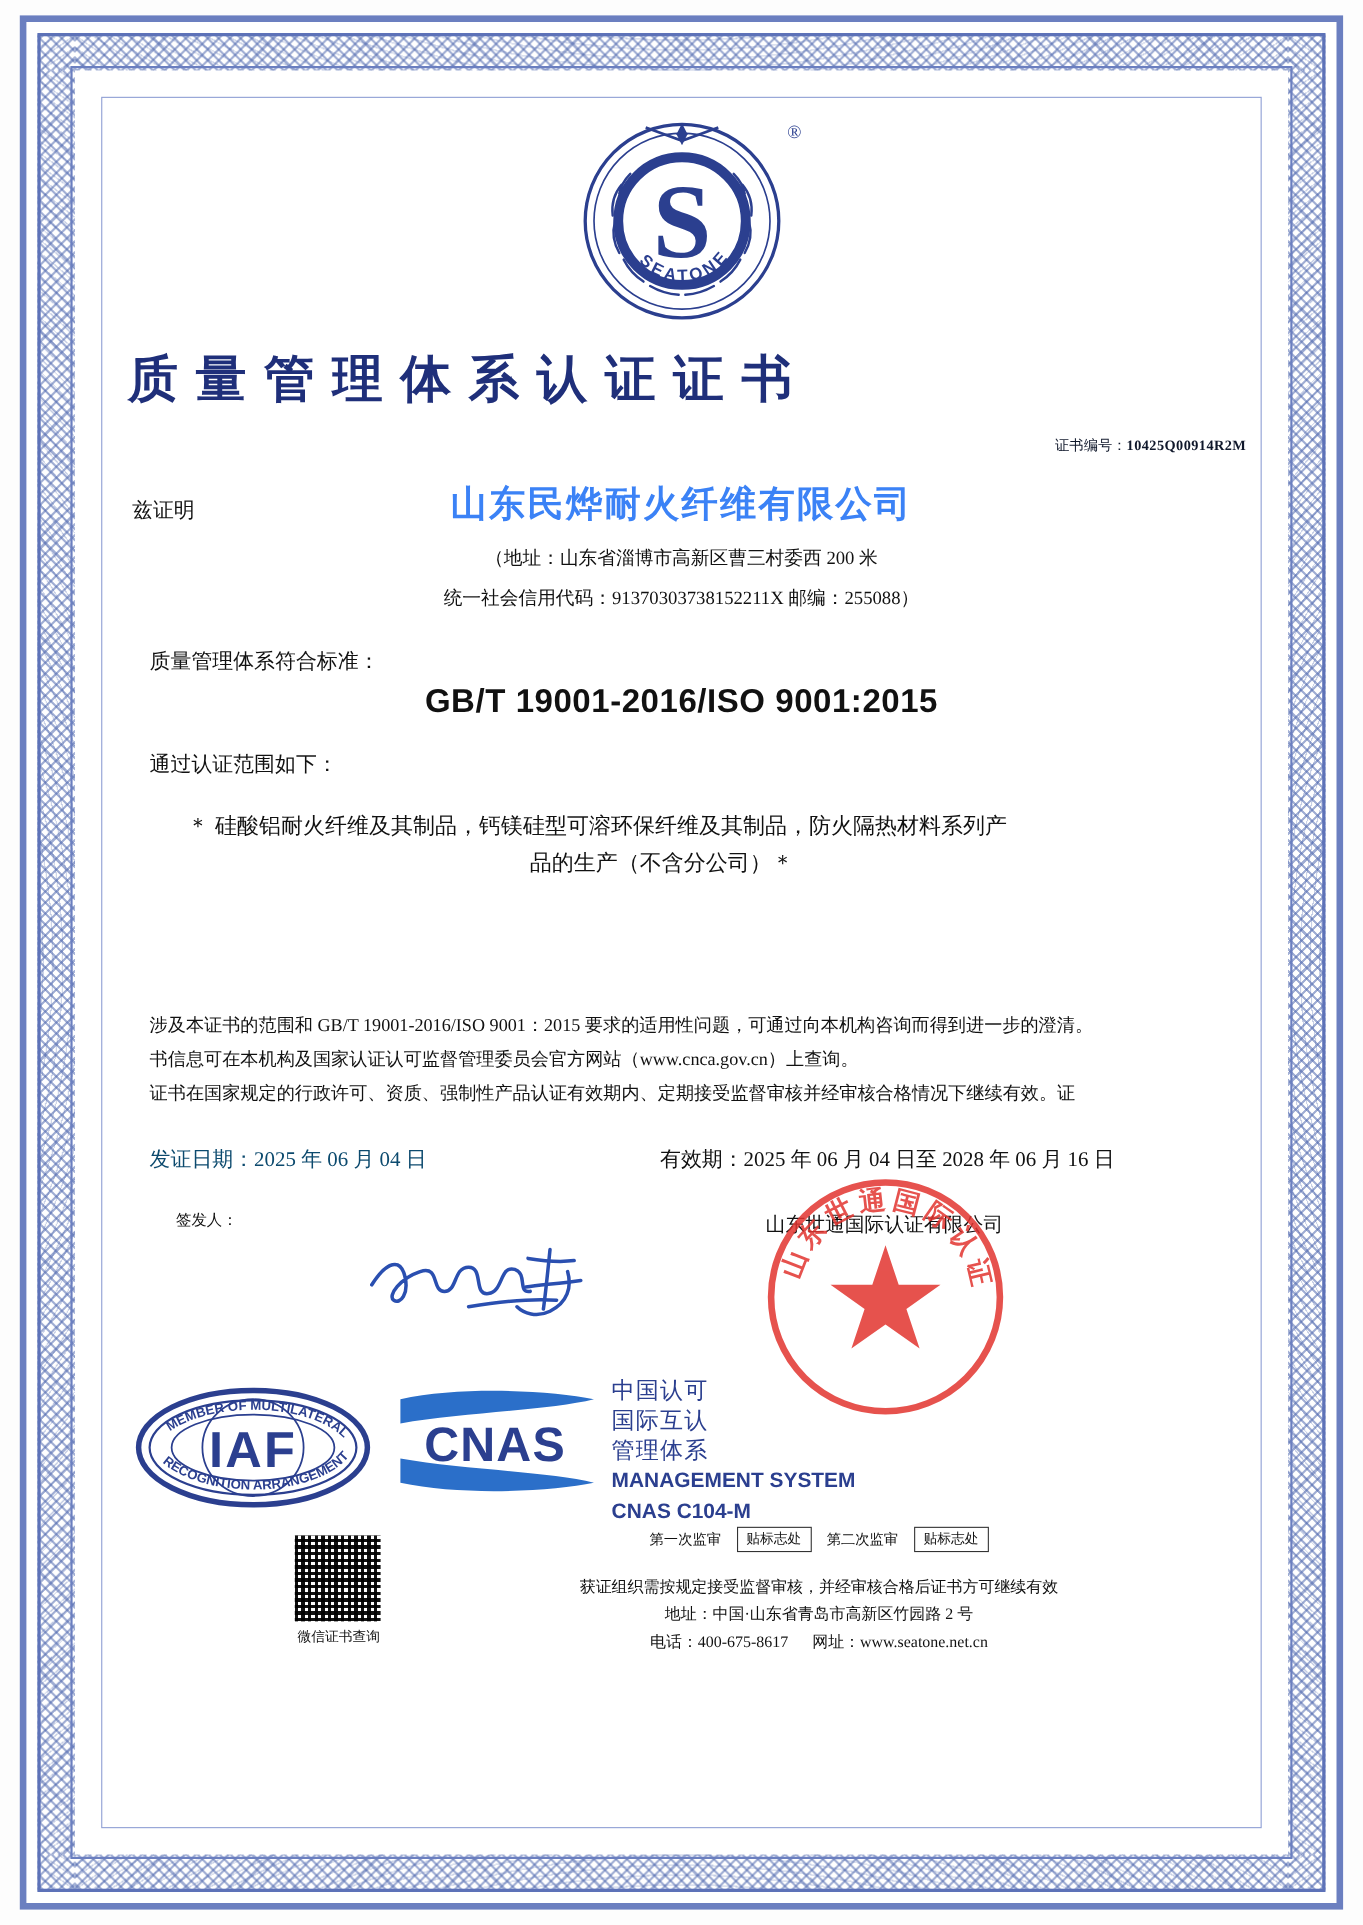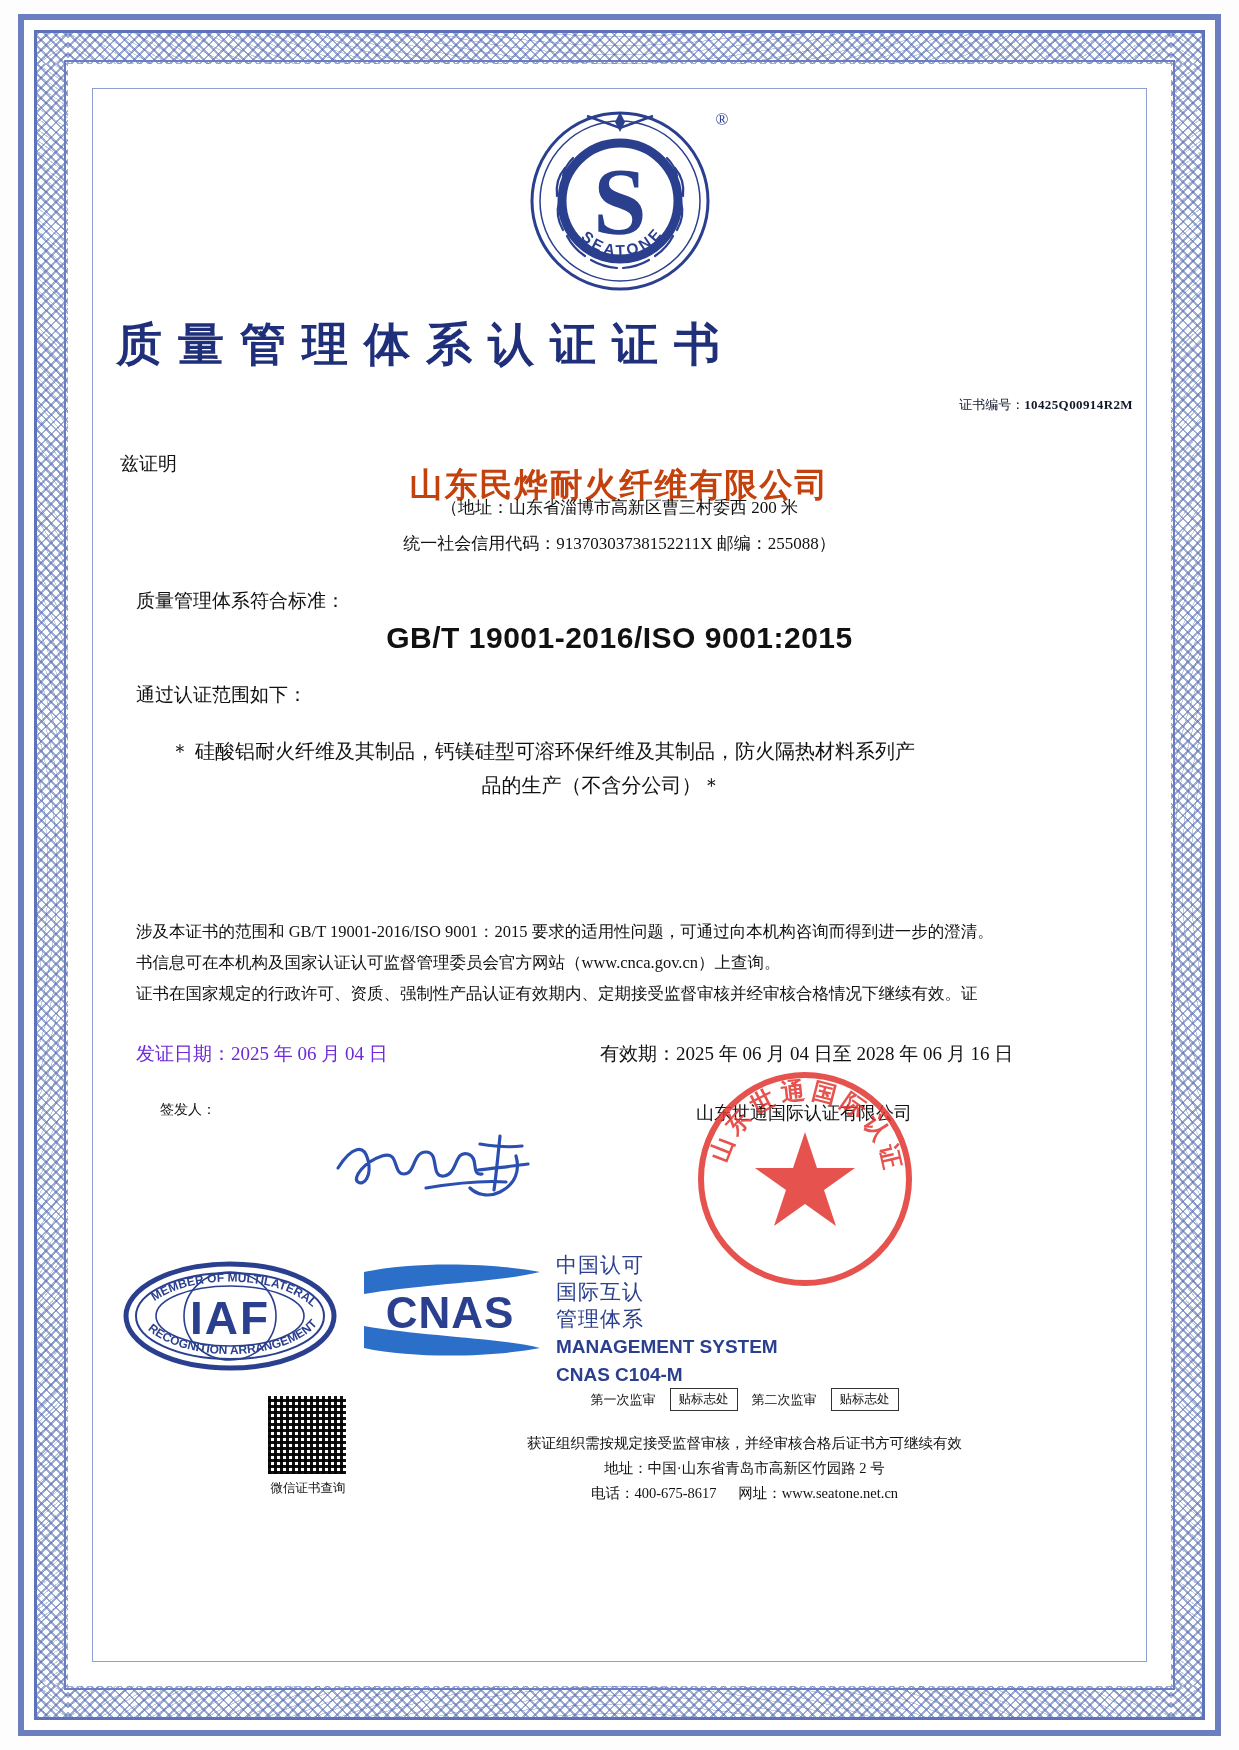--- a/index.html
+++ b/index.html
@@ -80,22 +80,21 @@
     position:absolute;left:20px;top:355px;
     font-size:19px;color:#111;
   }
   .company{
     position:absolute;left:0;right:0;top:340px;
     text-align:center;
     font-family:"Liberation Sans", sans-serif;
     font-weight:bold;
     font-size:33px;
     letter-spacing:2px;
-    color:#c2410c;
-    margin-top:27px;
+    color:#3b82f6;
   }
   .addr1,.addr2{
     position:absolute;left:0;right:0;
     text-align:center;
     font-size:17px;color:#111;
   }
   .addr1{top:400px;}
   .addr2{top:436px;}
   .lbl-standard{
     position:absolute;left:36px;top:492px;
@@ -110,31 +109,31 @@
     letter-spacing:.5px;
   }
   .lbl-scope{
     position:absolute;left:36px;top:586px;
     font-size:19px;color:#111;
   }
   .scope-text{
     position:absolute;left:70px;right:46px;top:638px;
     font-size:20px;color:#111;line-height:34px;
     text-align:left;
-    font-family:Liberation Serif, serif;
+    font-family:Liberation Sans, sans-serif;
   }
   .scope-text .l2{display:block;text-align:center;margin-right:60px;}
   .note{
     position:absolute;left:36px;right:30px;top:820px;
     font-size:16.5px;color:#111;line-height:31px;
     text-align:justify;
   }
   .issue-date{
     position:absolute;left:36px;top:945px;
-    font-size:19px;color:#6d28d9;
+    font-size:19px;color:#0c4a6e;
   }
   .valid-date{
     position:absolute;left:500px;top:945px;
     font-size:19px;color:#111;
   }
   .signer{
     position:absolute;left:36px;top:1005px;
     font-size:14px;color:#111;margin-left:24px;
   }
   .issuer-org{

